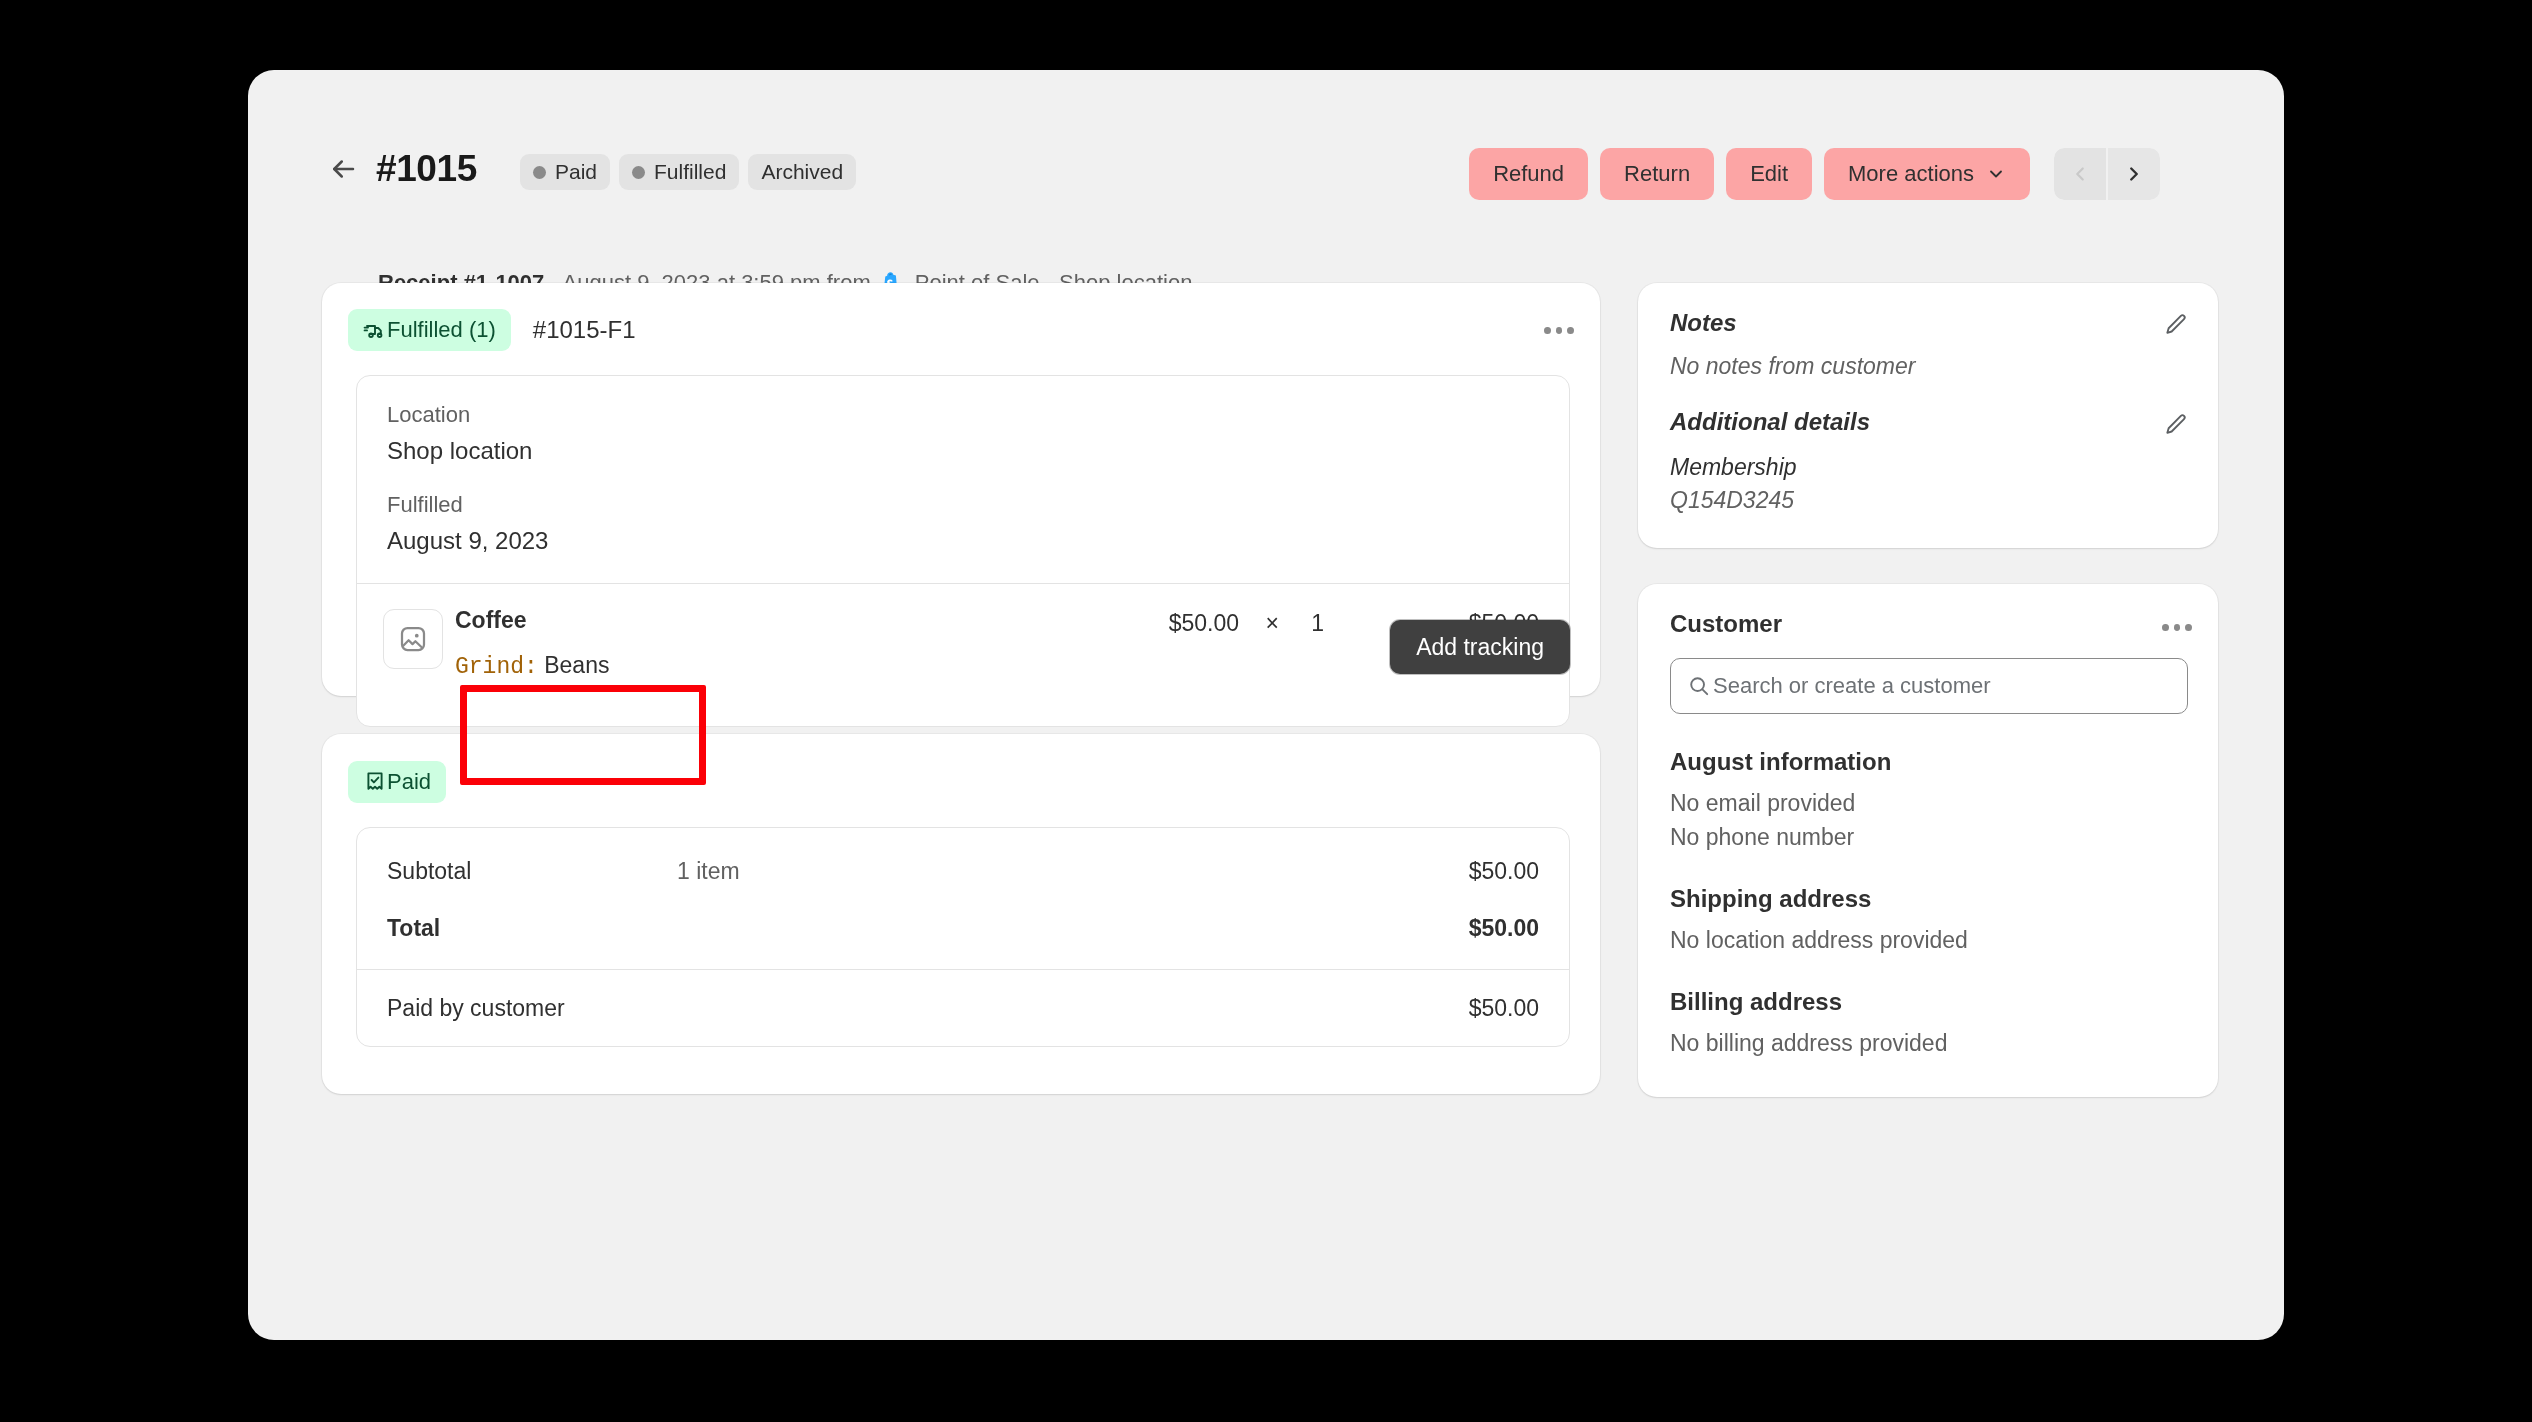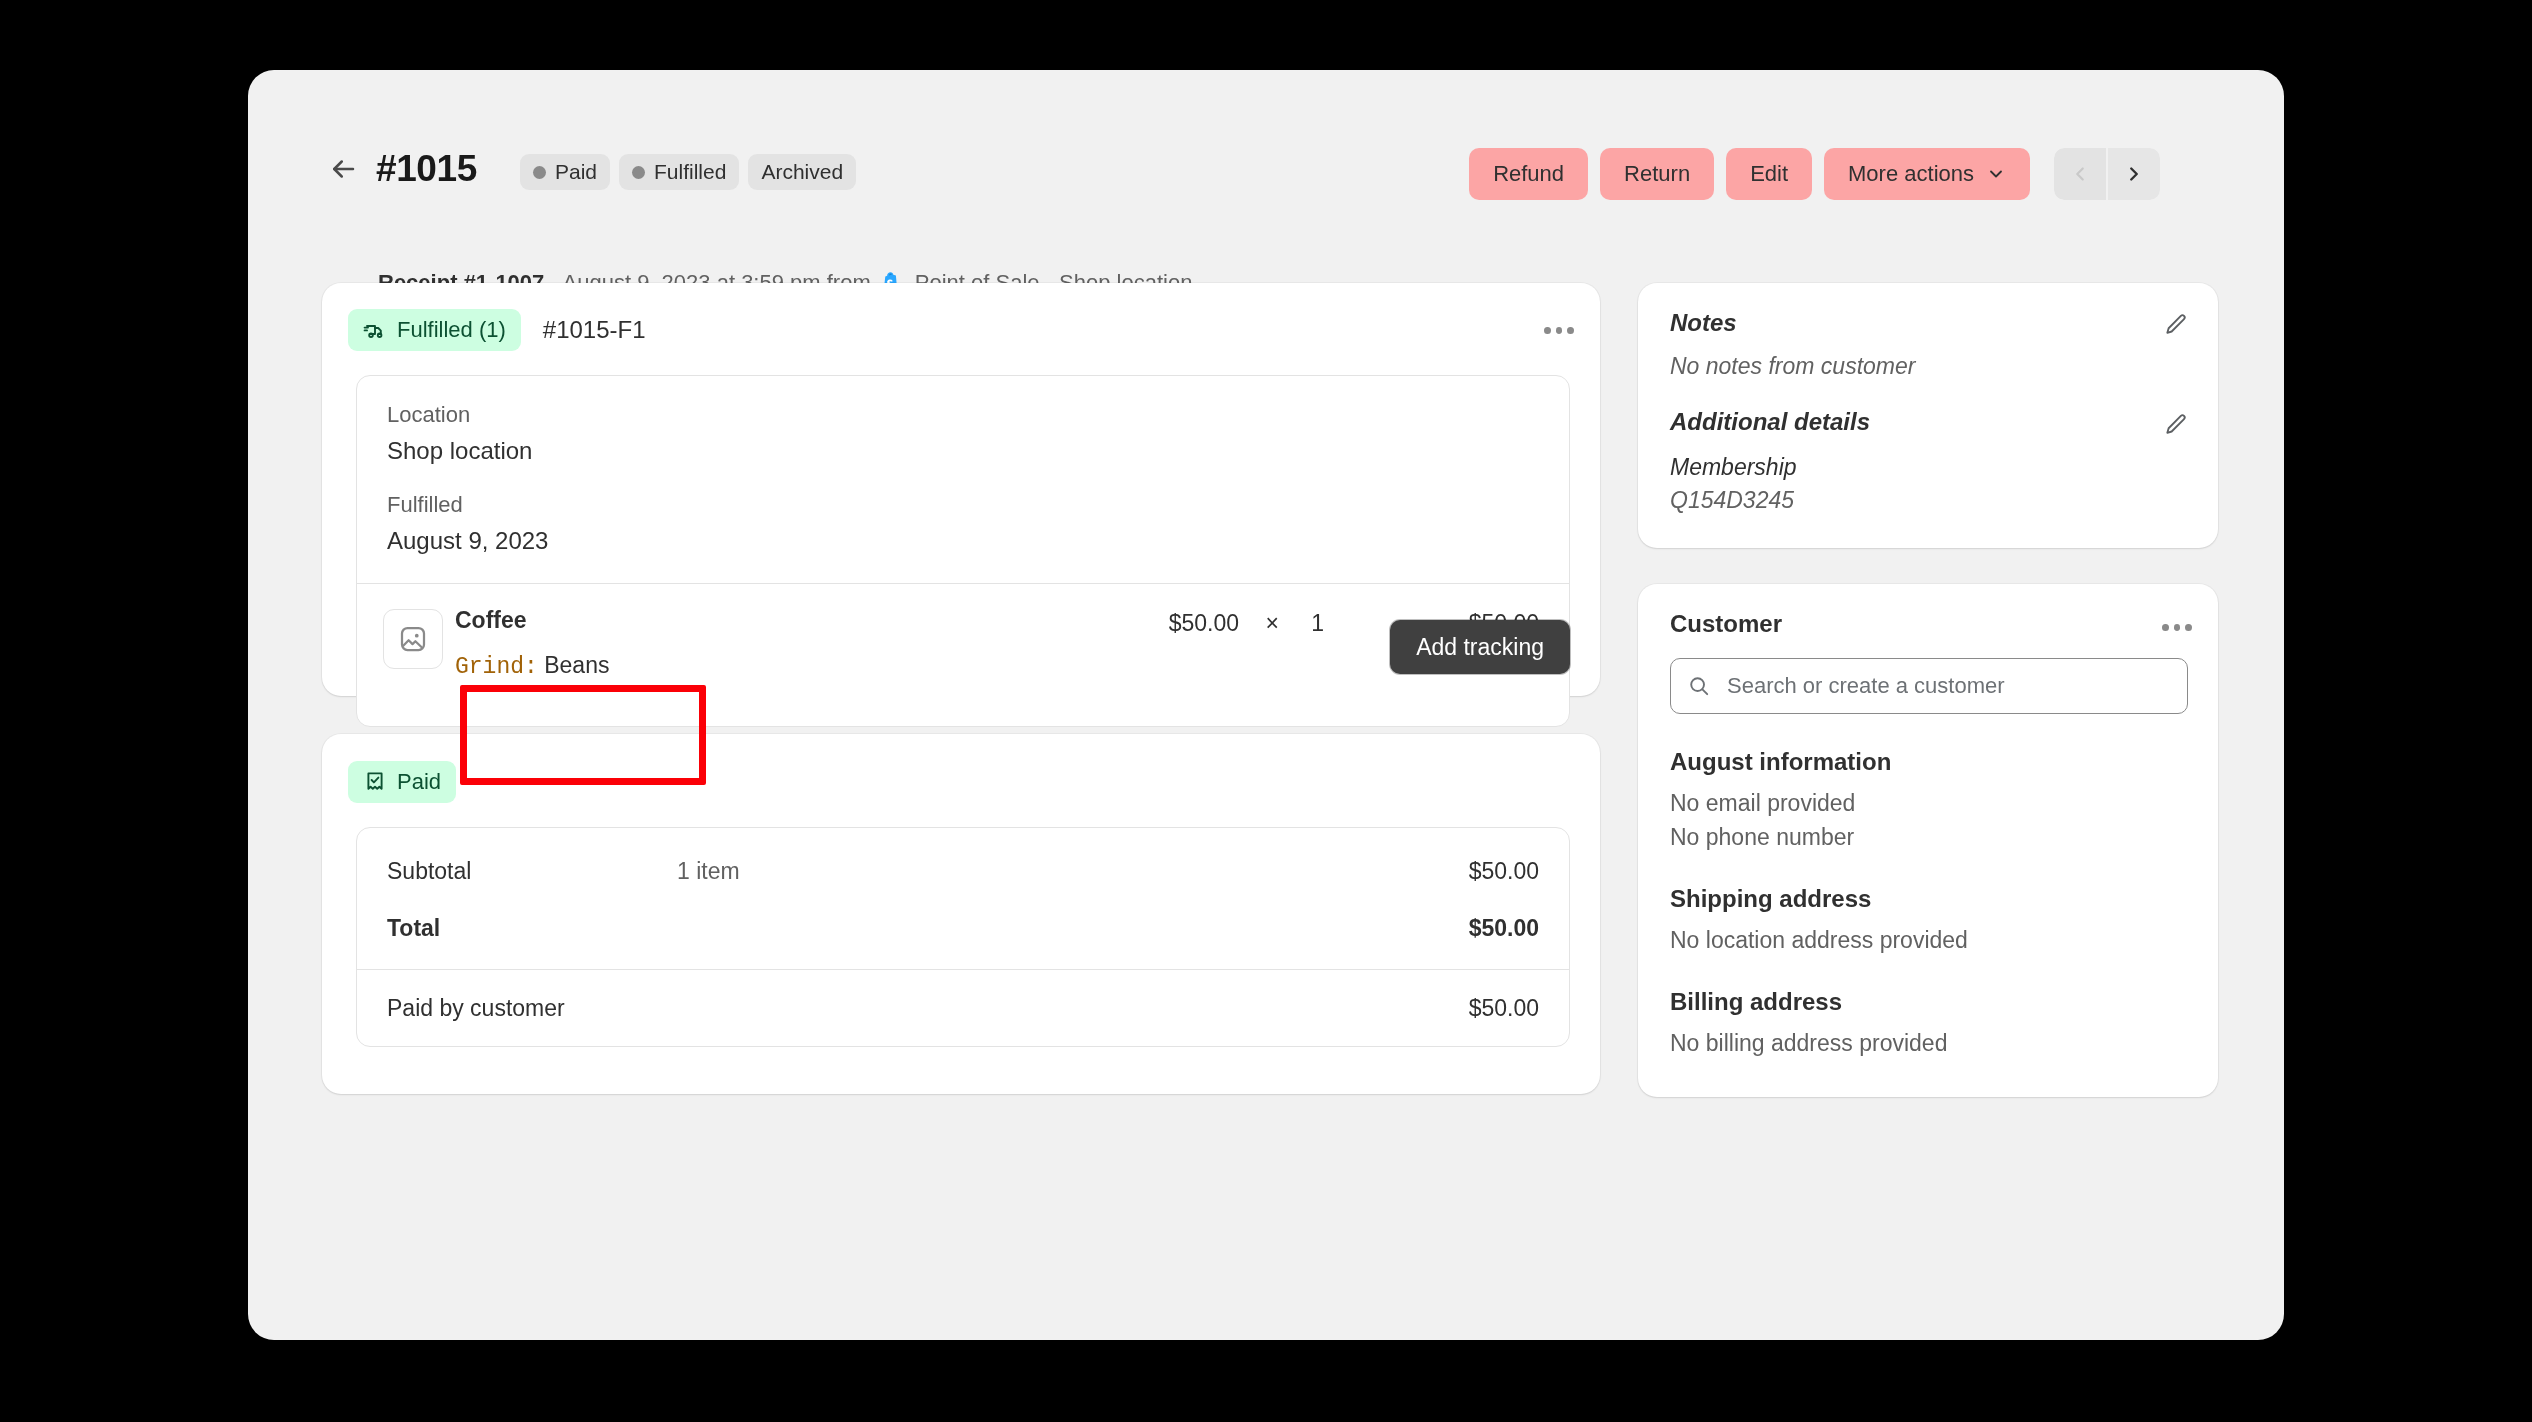--- a/index.html
+++ b/index.html
@@ -181,21 +181,20 @@
     padding: 26px 30px 0 26px;
     position: relative;
   }
   .badge-green {
     background: #cdfee1;
     color: #0c5132;
     border-radius: 9px;
     height: 42px;
     display: inline-flex;
     align-items: center;
-    gap: 10px;
     padding: 0 15px;
     font-size: 22px;
     font-weight: normal;
   }
   #fulfillment-name {
     margin-left: 22px;
     font-size: 24px;
     color: #303030;
   }
   .dots-button {
@@ -407,21 +406,20 @@
   }
   #customer-dots { position: absolute; right: 20px; top: 22px; }
   #customer-search {
     margin-top: 20px;
     height: 54px;
     border: 1px solid #8a8a8a;
     border-radius: 10px;
     display: flex;
     align-items: center;
     padding: 0 16px;
-    gap: 14px;
     background: #fff;
   }
   #customer-search input {
     border: none;
     outline: none;
     flex: 1 1 auto;
     font-size: 22px;
     font-family: "Liberation Sans", sans-serif;
     color: #303030;
     background: transparent;

